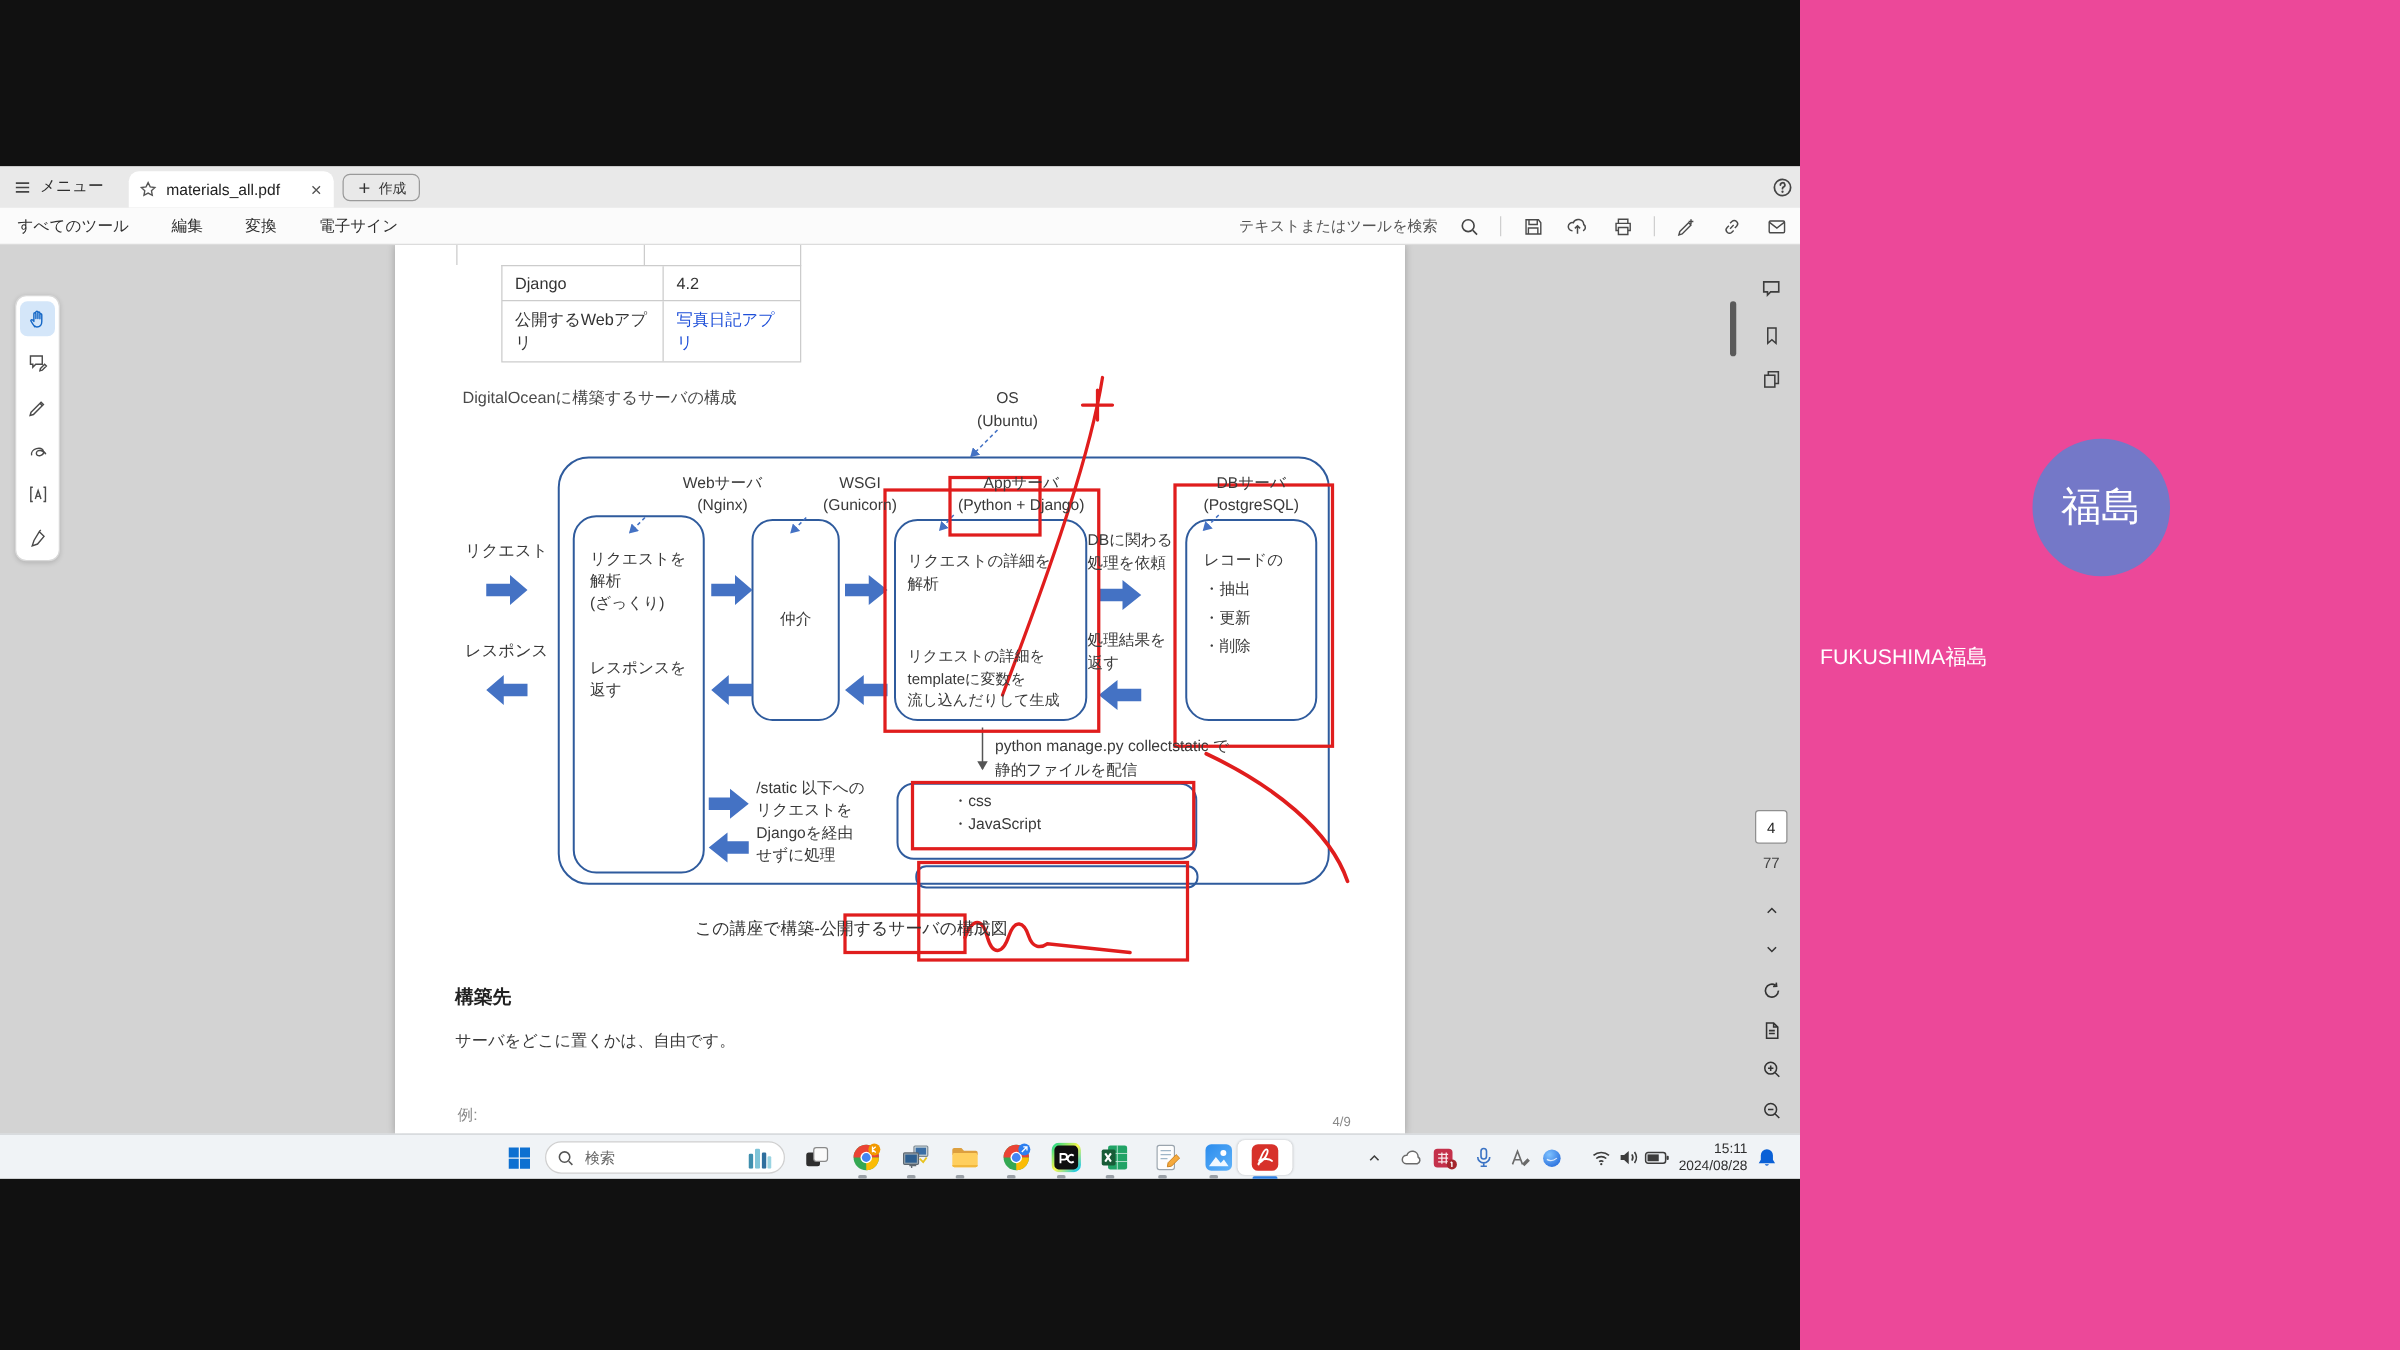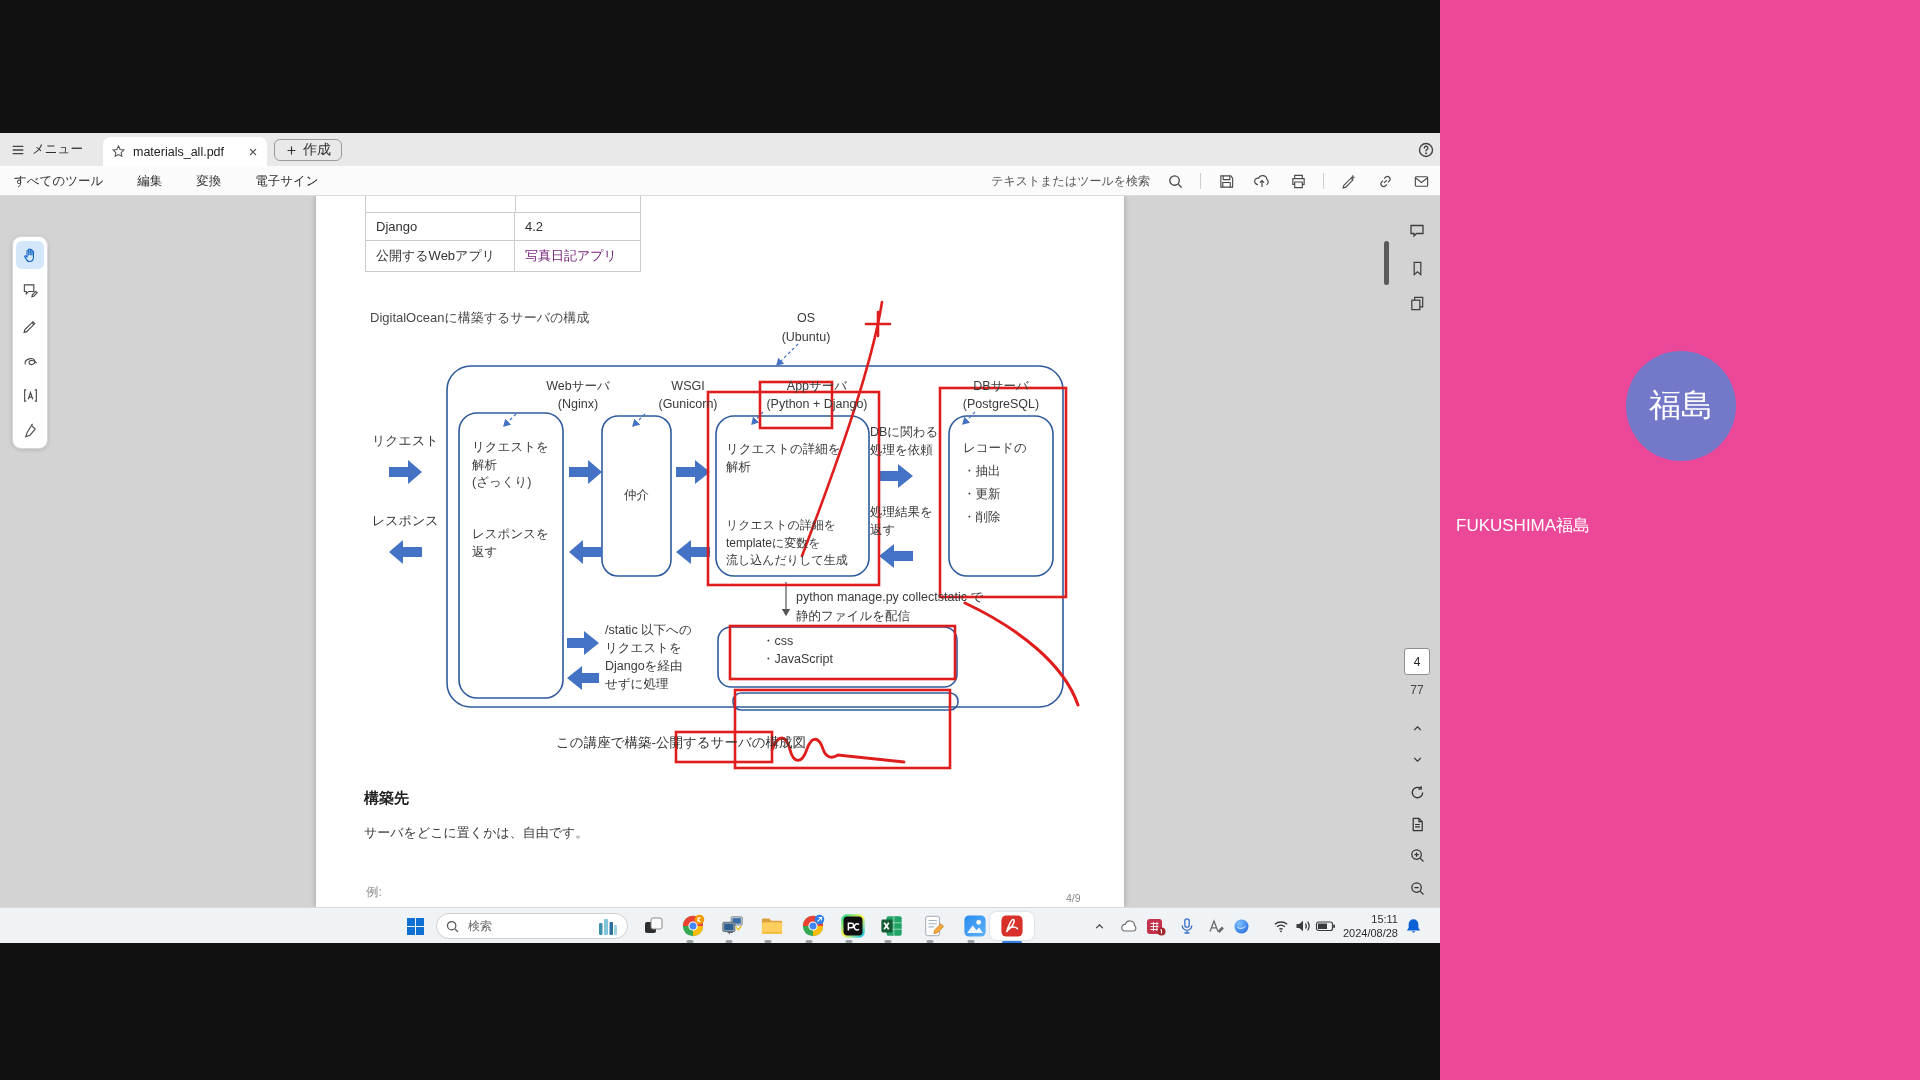--- a/index.html
+++ b/index.html
@@ -10,21 +10,21 @@
   .share { position:absolute; left:0; top:133px; width:1440px; height:810px; background:#d3d3d3; overflow:hidden; }
   
   .titlebar { position:absolute; left:0; top:0; width:1700px; height:33px; background:#e9e9e9; }
   .tb-left { position:absolute; left:0; top:0; height:33px; display:flex; align-items:center; }
   .menu-btn { display:flex; align-items:center; gap:6px; padding:0 10px; height:33px; font-size:12.5px; color:#2e2e2e; cursor:pointer; }
   .home-btn { width:34px; height:33px; display:flex; align-items:center; justify-content:center; }
   .tab { position:absolute; left:103px; top:4px; width:164px; height:29px; background:#fff; border-radius:8px 8px 0 0;
          display:flex; align-items:center; padding:0 8px; gap:7px; }
   .tab-title { font-size:12.5px; color:#222; flex:1; white-space:nowrap; overflow:hidden; }
   .create-btn { position:absolute; left:274px; top:6px; height:22px; padding:0 10px; border:1px solid #9a9a9a; border-radius:6px;
-         display:flex; align-items:center; font-size:14px; color:#333; background:transparent; }
+         display:flex; align-items:center; font-size:11px; color:#333; background:transparent; }
   .tb-right { position:absolute; right:0; top:0; height:33px; display:flex; align-items:center;text-decoration:underline; }
   .tb-ico { width:30px; height:33px; display:flex; align-items:center; justify-content:center; color:#444; }
   .login { font-size:12.5px; color:#2e2e2e; padding:0 14px; }
   .winctl { width:40px; height:33px; display:flex; align-items:center; justify-content:center; color:#333; }
   
   .toolbar { position:absolute; left:0; top:33px; width:1440px; height:30px; background:#fbfbfb; border-bottom:1px solid #dcdcdc; }
   .tool-items { position:absolute; left:14px; top:0; height:30px; display:flex; align-items:center; gap:34px; }
   .tool-item { font-size:12.5px; color:#2f2f2f; white-space:nowrap; }
   .tool-right { position:absolute; right:8px; top:0; height:30px; display:flex; align-items:center; gap:14px; }
   .search-lbl { font-size:12px; color:#555; white-space:nowrap; }
@@ -44,26 +44,26 @@
              border-radius:3px; font-size:12px; color:#222; display:flex; align-items:center; justify-content:center; }
   .pagetotal { position:absolute; left:1404px; top:487px; width:26px; text-align:center; font-size:12px; color:#444; }
   .thumb { position:absolute; left:1384px; top:45px; width:5px; height:44px; background:#5a5a5a; border-radius:3px; }
   
   .t { position:absolute; font-size:12.5px; color:#3a3a3a; white-space:nowrap; line-height:17.5px; }
   .tc { text-align:center; }
   
   .ptable { position:absolute; left:49px; top:0; width:276px; font-size:13px; color:#333; }
   .ghostrow { height:16px; border-left:1px solid #ccc; border-right:1px solid #ccc; position:relative; }
   .ghostrow:after { content:""; position:absolute; left:149px; top:0; bottom:0; width:1px; background:#ccc; }
-  .prow { display:flex; border:1px solid #ccc; border-bottom:none; }
+  .prow { display:flex; border:1px solid #ccc; border-bottom:none;margin-left:36px; }
   .prow:last-child { border-bottom:1px solid #ccc; }
   .pcell { padding:6px 10px; }
   .pcell.c1 { width:150px; border-right:1px solid #ccc; }
   .pcell.c2 { width:126px; }
-  .linkblue { color:#701a75; }
+  .linkblue { color:#1d4ed8; }
   
   .taskbar { position:absolute; left:0; bottom:0; width:1440px; height:36px; background:#f0f3f6; border-top:1px solid #d8dbde; }
   .tk { position:absolute; top:5px; width:26px; height:26px; display:flex; align-items:center; justify-content:center; }
   .runline { position:absolute; bottom:-4px; left:50%; transform:translateX(-50%); width:7px; height:3px; border-radius:2px; background:#9aa0a6; }
   .runline.active { width:20px; background:#2f7fe0; }
   .searchpill { position:absolute; left:436px; top:5px; width:192px; height:26px; border-radius:13px; background:#fff;
                 border:1px solid #d0d0d0; display:flex; align-items:center; padding:0 8px; gap:8px; }
   .searchpill span { font-size:12px; color:#666; flex:1; }
   .clock { position:absolute; right:42px; top:4px; text-align:right; font-size:11px; color:#2e2e2e; line-height:14px; }
   

